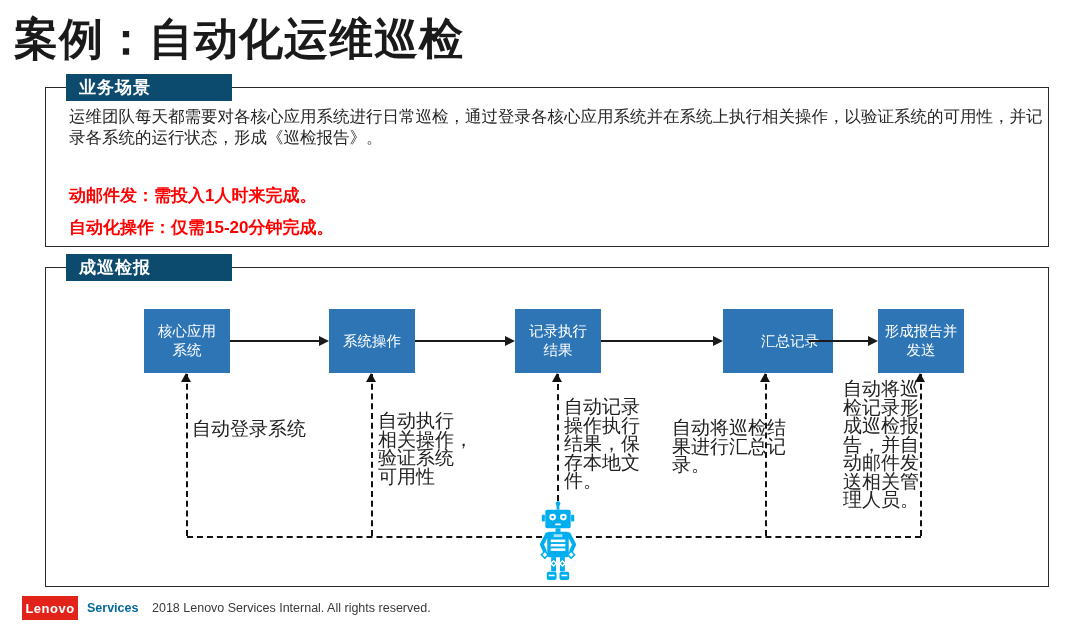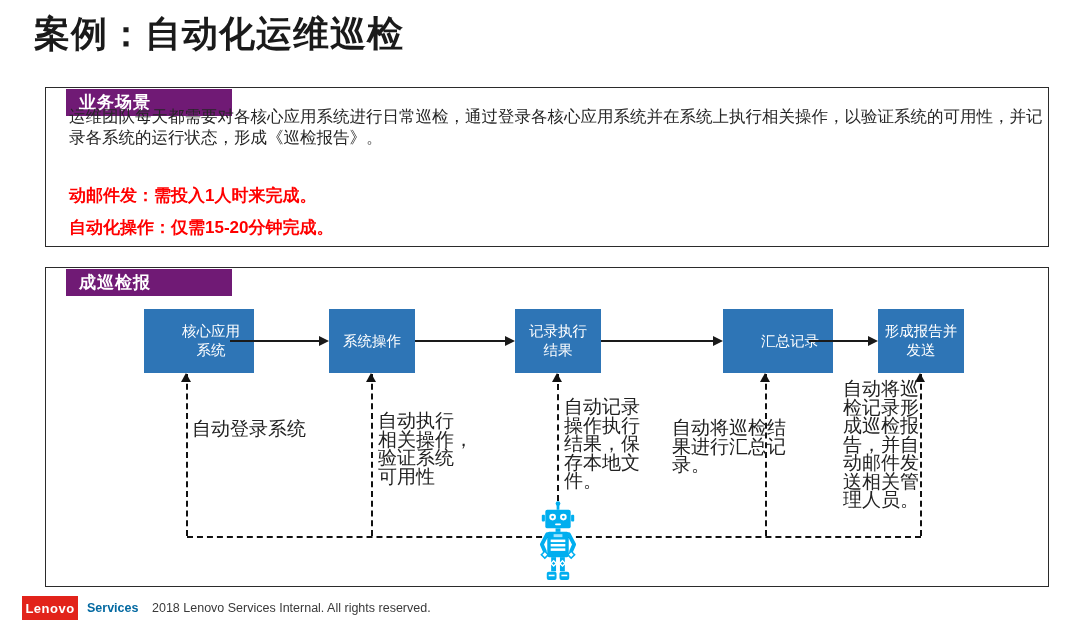--- a/index.html
+++ b/index.html
@@ -1,41 +1,41 @@
 <!DOCTYPE html>
 <html><head>
 <meta charset="utf-8">
 <style>
   html,body{margin:0;padding:0;background:#ffffff;}
   body{width:1080px;height:627px;position:relative;overflow:hidden;
        font-family:"Liberation Sans","DejaVu Sans",sans-serif;}
   .slide{position:absolute;inset:0;}
 
-  .slide-title{position:absolute;left:34px;top:10px;font-size:36px;font-weight:600;
+  .slide-title{position:absolute;left:14px;top:10px;font-size:44px;font-weight:600;
                color:#1a1a1a;letter-spacing:1px;}
 
   .section-box{position:absolute;border:1.5px solid #2b2b2b;background:#ffffff;}
   .section-tab{position:absolute;left:20px;top:-14px;width:166px;height:27px;
-               background:#701a75;color:#ffffff;font-size:17px;font-weight:700;
-               line-height:27px;padding-left:13px;box-sizing:border-box;letter-spacing:1px;margin-top:15px;}
+               background:#0c4a6e;color:#ffffff;font-size:17px;font-weight:700;
+               line-height:27px;padding-left:13px;box-sizing:border-box;letter-spacing:1px;}
 
   #business-box{left:45px;top:87px;width:1002px;height:158px;}
   .description{position:absolute;left:23px;top:18px;width:980px;font-size:16.5px;
                line-height:21px;color:#262626;}
   .alert-note{position:absolute;left:23px;font-size:17px;font-weight:700;color:#FF0000;}
   #manual-note{top:96px;}
   #auto-note{top:128px;}
 
   #automation-box{left:45px;top:267px;width:1002px;height:318px;}
 
   .step-box{position:absolute;top:41px;width:86px;height:64px;background:#2E75B6;
             color:#ffffff;font-size:14.5px;line-height:19px;display:flex;
             align-items:center;justify-content:center;text-align:center;
             white-space:pre-line;}
-  #step-1{left:98px;padding-left:24px;} #step-2{left:283px;} #step-3{left:469px;}
+  #step-1{left:98px;} #step-2{left:283px;} #step-3{left:469px;}
   #step-4{left:677px;padding-left:24px;} #step-5{left:832px;}
 
   .connector{position:absolute;top:72px;height:0;border-top:2px solid #1a1a1a;}
   .connector .head{position:absolute;right:-2px;top:-6px;width:0;height:0;
       border-left:10px solid #1a1a1a;border-top:5px solid transparent;
       border-bottom:5px solid transparent;}
   #conn-1{left:184px;width:97px;} #conn-2{left:369px;width:98px;}
   #conn-3{left:555px;width:120px;} #conn-4{left:763px;width:67px;}
 
   .vdash{position:absolute;width:0;border-left:2px dashed #111;}

